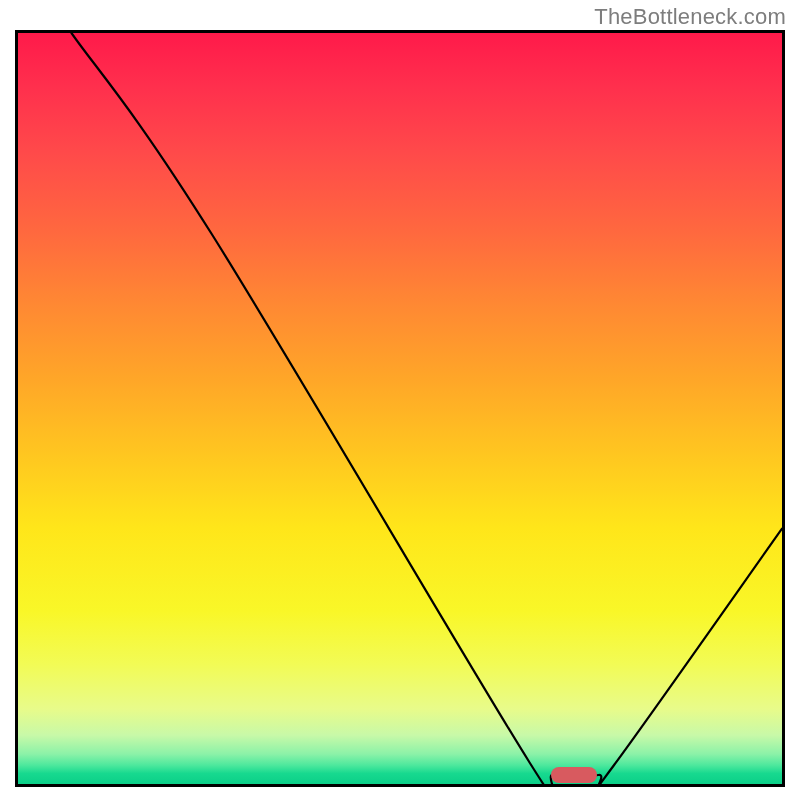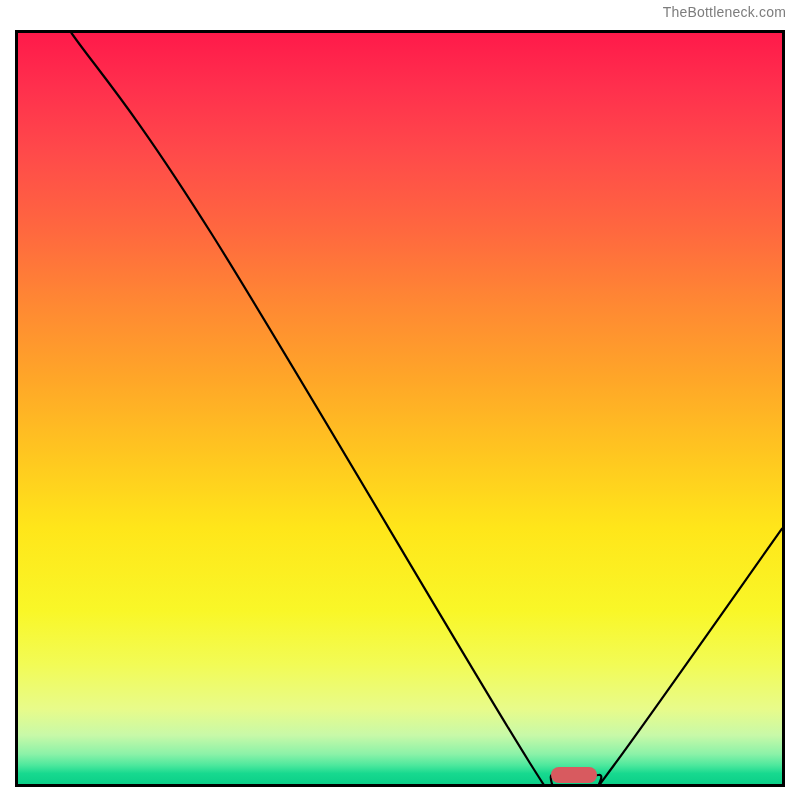--- a/index.html
+++ b/index.html
@@ -8,21 +8,21 @@
     height: 800px;
     font-family: Arial, Helvetica, sans-serif;
     position: relative;
     background: #fff;
   }
   .attribution {
     position: absolute;
     top: 4px;
     right: 14px;
     color: #7d7d7d;
-    font-size: 14px;
+    font-size: 22px;
     font-weight: 400;
     letter-spacing: 0.2px;
   }
   .plot-frame {
     position: absolute;
     left: 15px;
     top: 30px;
     width: 770px;
     height: 757px;
     border: 3px solid #000;

